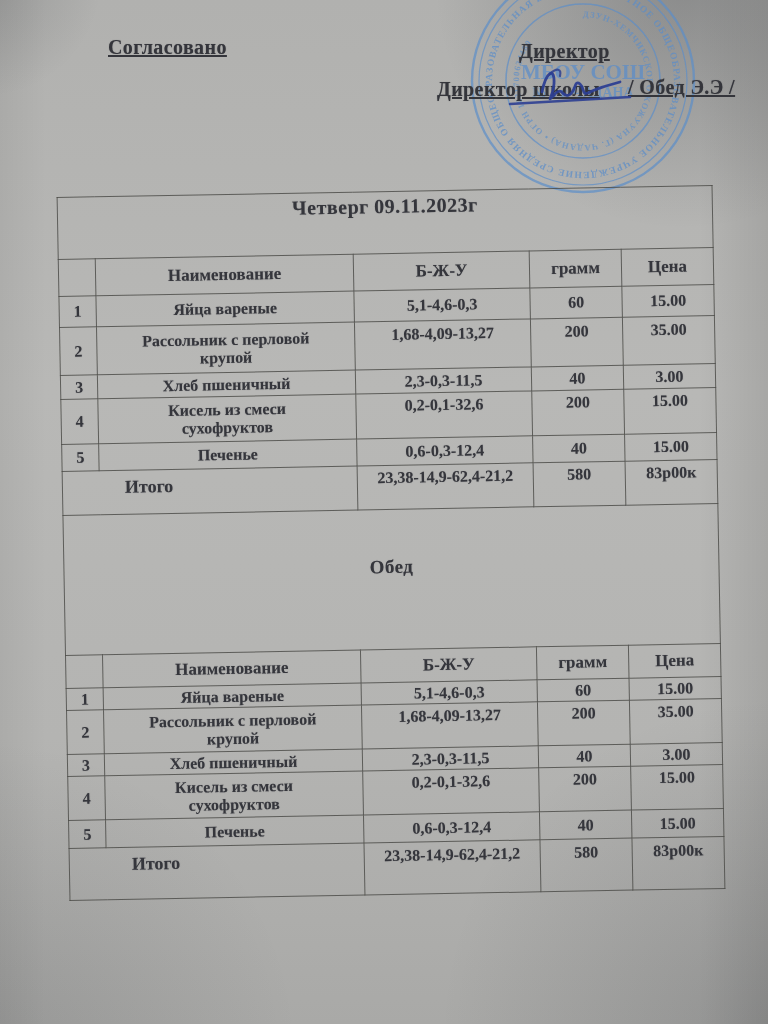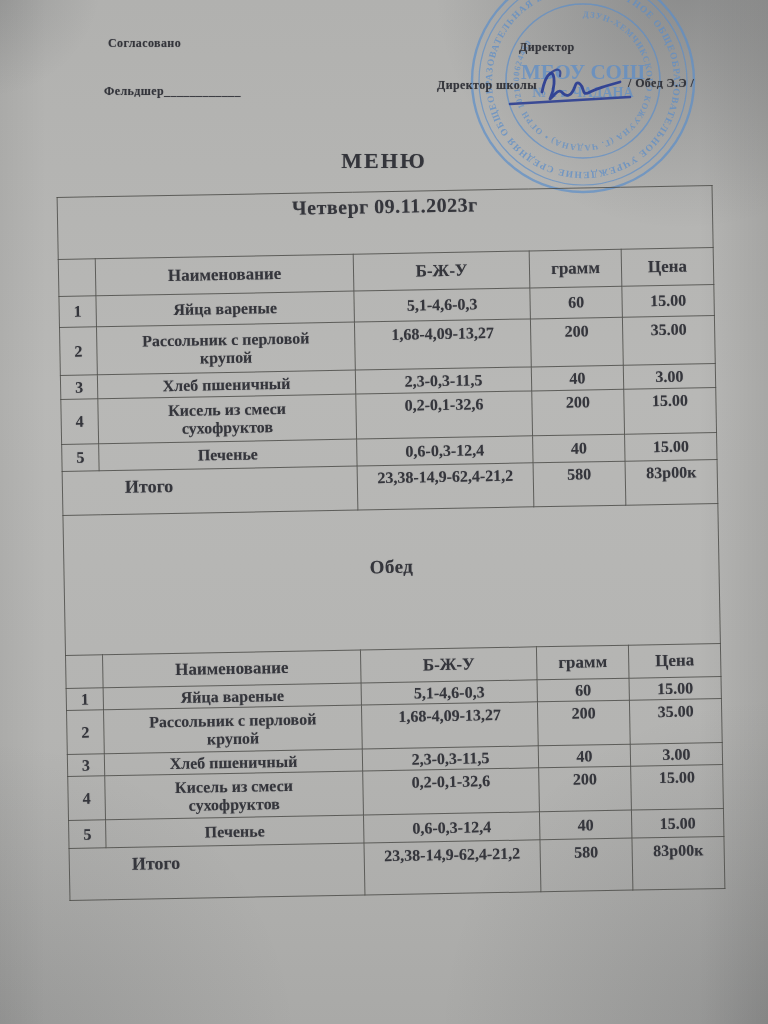--- a/index.html
+++ b/index.html
@@ -11,21 +11,21 @@
       radial-gradient(circle at -2% -2%, rgba(25,28,34,0.16), rgba(0,0,0,0) 9%),
       radial-gradient(circle at 101% 101%, rgba(25,28,34,0.17), rgba(0,0,0,0) 26%),
       radial-gradient(circle at -2% 103%, rgba(25,28,34,0.13), rgba(0,0,0,0) 24%),
       linear-gradient(90deg, rgba(0,0,0,0.05) 0%, rgba(0,0,0,0) 6%, rgba(0,0,0,0) 91%, rgba(0,0,0,0.09) 100%),
       linear-gradient(180deg,#b1b1af 0%,#b8b8b6 38%,#b4b4b2 72%,#a9a9a7 100%);
   }
   .content{position:absolute;inset:0;filter:blur(0.3px);}
   .ink{color:#34353b;font-weight:bold;text-shadow:0 0 1px rgba(52,53,60,0.45);}
   .abs{position:absolute;}
   
-  .lbl16{font-size:12px;letter-spacing:0.4px;}
+  .lbl16{font-size:20px;letter-spacing:0.4px;text-decoration:underline;}
   .title{font-size:22px;letter-spacing:2px;}
   
   .stamp{position:absolute;left:458px;top:-44px;width:250px;height:250px;opacity:0.78;}
   .sig{position:absolute;left:498px;top:52px;width:150px;height:62px;}
   
   .tablewrap{position:absolute;left:63px;top:191px;width:655px;transform:rotate(-1.05deg);transform-origin:50% 50%;}
   table{border-collapse:collapse;width:655px;table-layout:fixed;}
   td{border:1px solid rgba(78,78,74,0.85);padding:1px 2px;text-align:center;vertical-align:middle;
      font-size:16px;line-height:1.12;color:#35363c;font-weight:bold;text-shadow:0 0 1px rgba(52,53,60,0.4);
      overflow:hidden;}
@@ -55,35 +55,33 @@
       <textPath href="#ringO">БЮДЖЕТНОЕ ОБЩЕОБРАЗОВАТЕЛЬНОЕ УЧРЕЖДЕНИЕ СРЕДНЯЯ ОБЩЕОБРАЗОВАТЕЛЬНАЯ ШКОЛА № 1 ГОРОДА ЧАДАНА </textPath>
     </text>
     <text fill="#5d8ec9" font-size="8.5" font-weight="bold" letter-spacing="1" opacity="0.9">
       <textPath href="#ringI">ДЗУН-ХЕМЧИКСКОГО КОЖУУНА (Г. ЧАДАНА) • ОГРН 1021700624480 </textPath>
     </text>
     <text x="0" y="-2" text-anchor="middle" fill="#5d8ec9" font-size="21" font-weight="bold" opacity="0.95">МБОУ СОШ</text>
     <text x="0" y="16" text-anchor="middle" fill="#5d8ec9" font-size="14" font-weight="bold" opacity="0.9">№ 1 г. ЧАДАНА</text>
   </svg>
 
   <div class="abs ink lbl16" style="left:108px;top:36px;">Согласовано</div>
-  <div class="abs ink lbl16" style="left:104px;top:84px;">Фельдшер____________</div>
   <div class="abs ink lbl16" style="left:519px;top:40px;">Директор</div>
   <div class="abs ink lbl16" style="left:437px;top:78px;"></div>
   <div class="abs ink lbl16" style="left:437px;top:78px;">Директор школы</div>
   <div class="abs ink lbl16" style="left:628px;top:76px;">/ Обед Э.Э /</div>
 
   <svg class="sig" viewBox="0 0 150 62">
     <g stroke="#2d3f92" fill="none" stroke-linecap="round">
       <path d="M12,52 L132,45" stroke-width="2.6" opacity="0.9"></path>
       <path d="M44,40 c 4,-20 13,-26 12,-8 c -1,14 -9,20 1,10 c 8,-8 7,4 14,1 c 7,-3 5,-16 11,-11 c 5,4 1,13 10,8 c 6,-3 10,-4 16,-6 l 14,-4" stroke-width="2.8" opacity="0.95"></path>
       <path d="M52,22 c 6,-6 12,-6 10,2" stroke-width="2.2" opacity="0.85"></path>
     </g>
   </svg>
 
-  <div class="abs ink title" style="left:0;top:148px;width:768px;text-align:center;">МЕНЮ</div>
 
   <div class="tablewrap">
     <table>
       <colgroup>
           <col style="width:37px">
           <col style="width:258px">
           <col style="width:176px">
           <col style="width:92px">
           <col style="width:92px">
         </colgroup>

